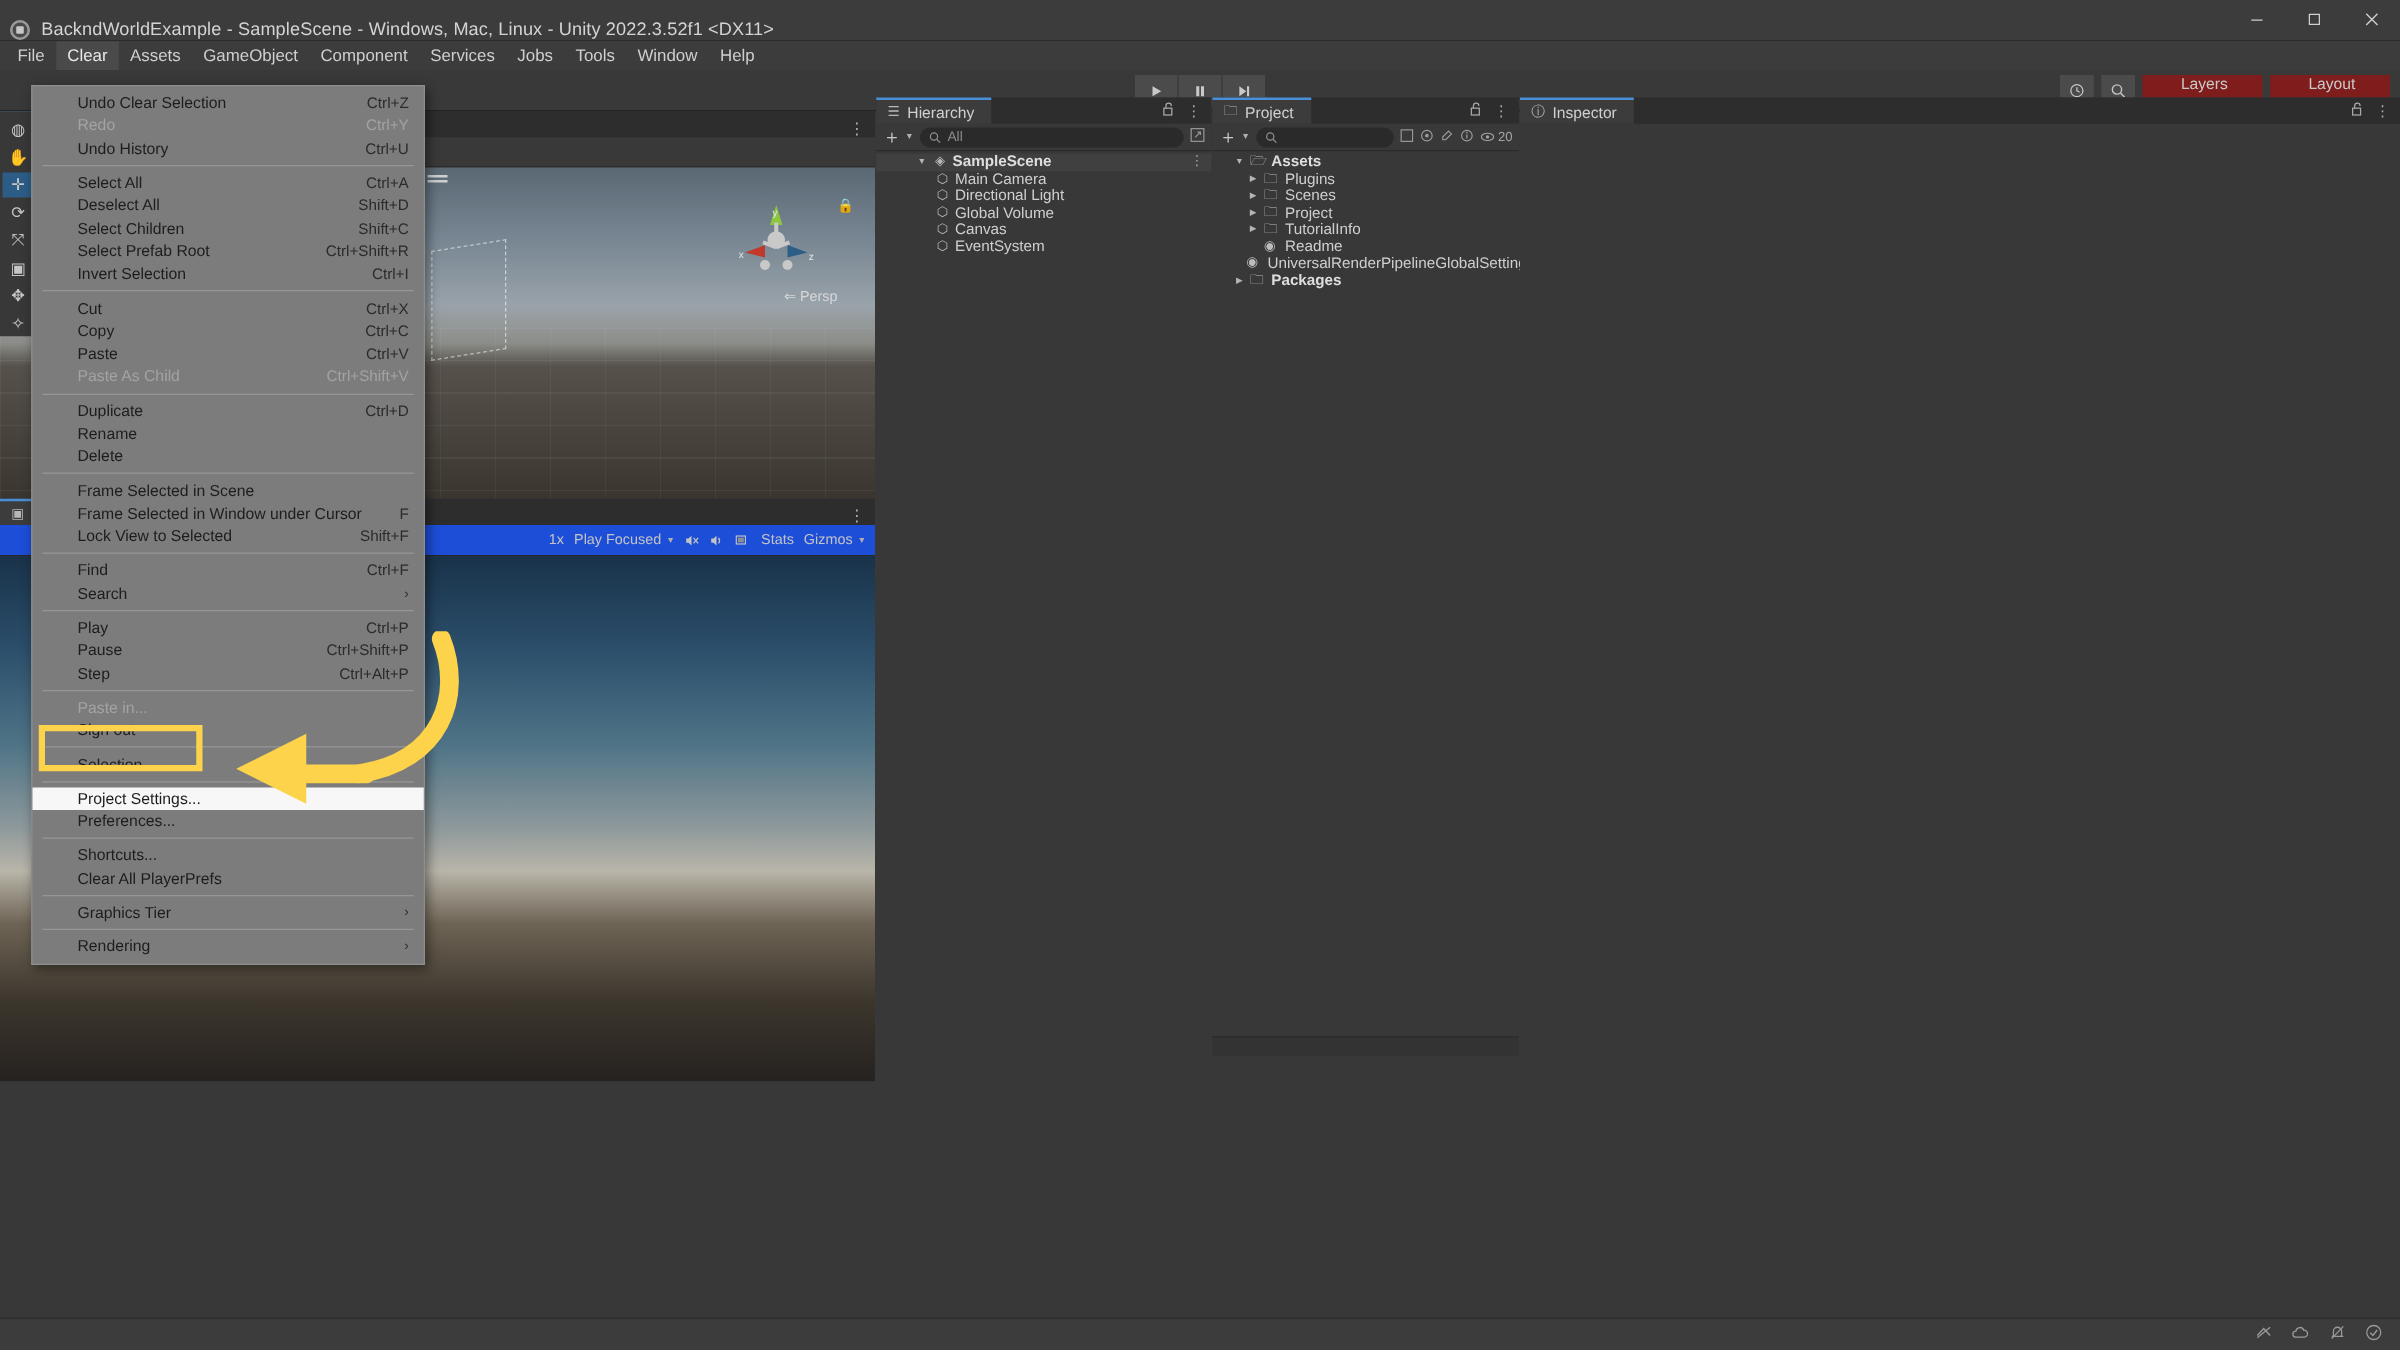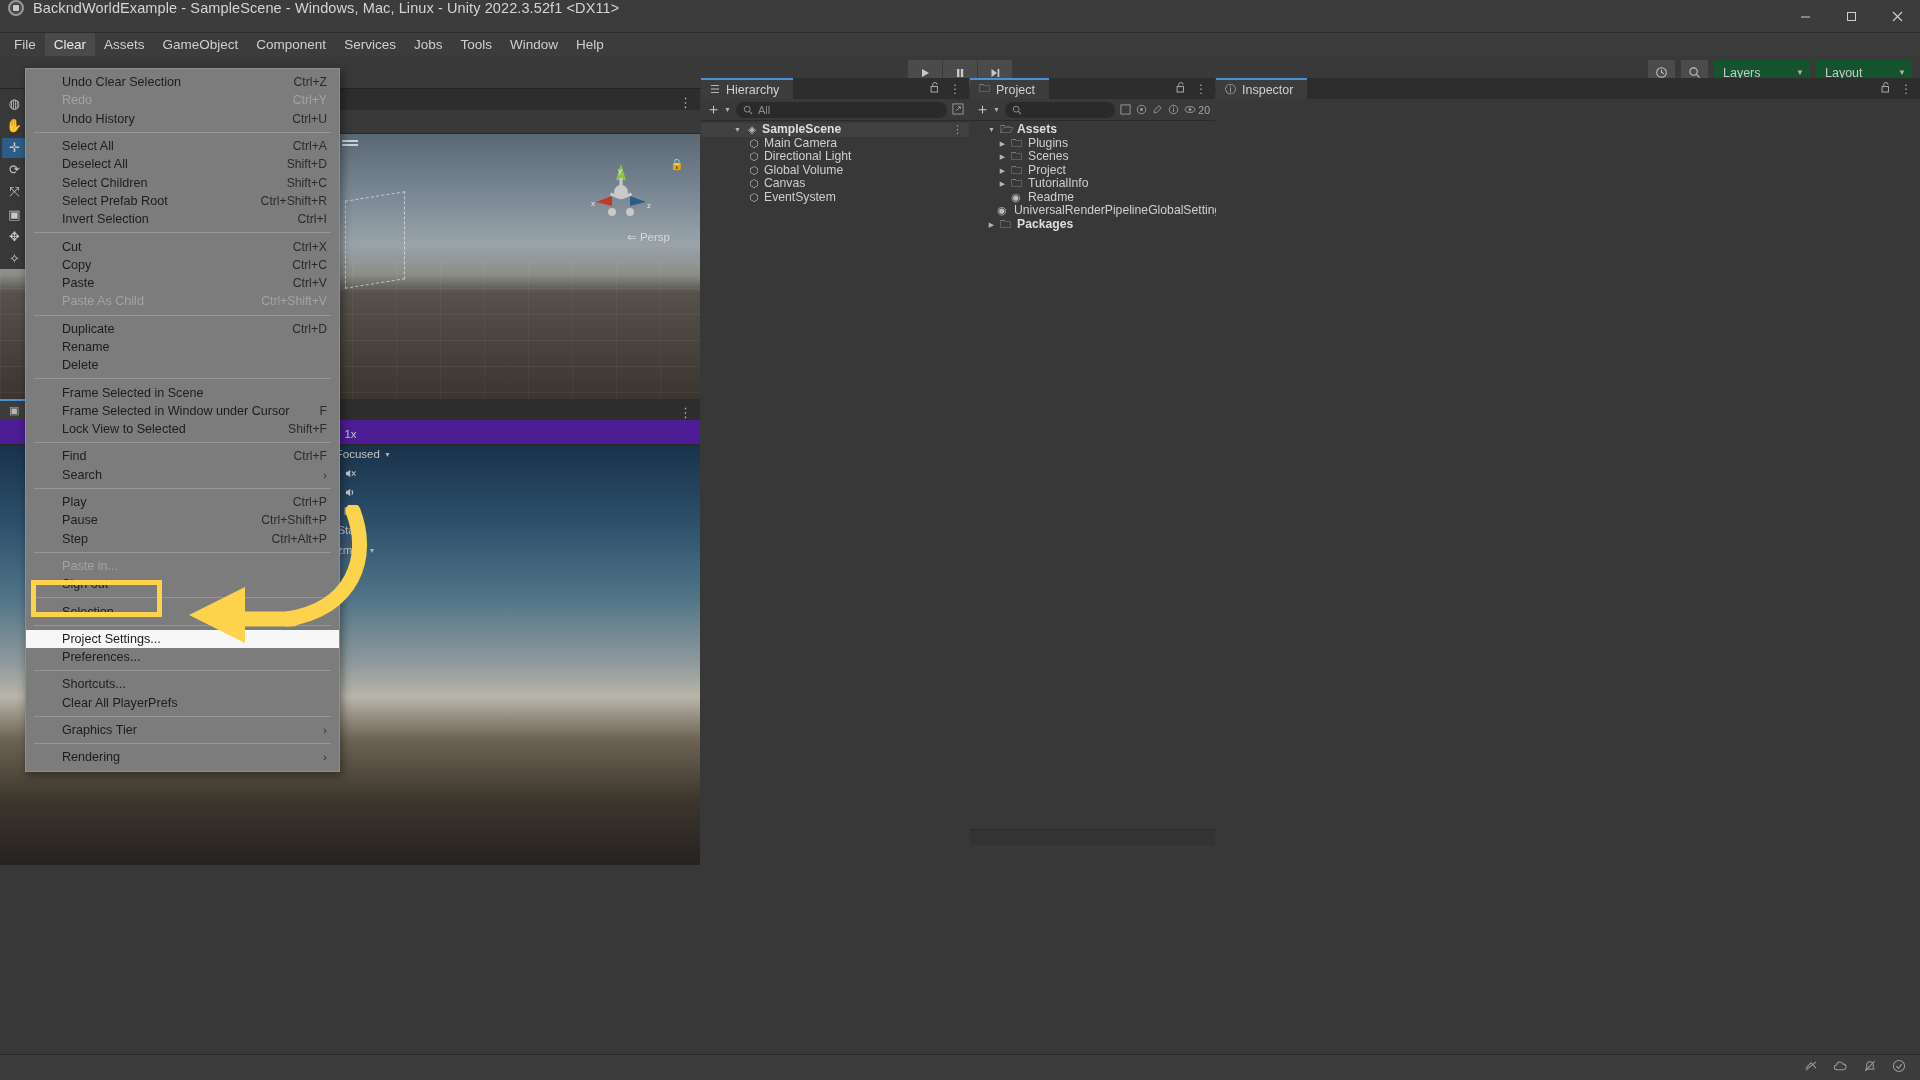--- a/index.html
+++ b/index.html
@@ -7,21 +7,21 @@
     width: 1920px; height: 1080px;
     background: #1a1a1a;
     font-family: "Liberation Sans", sans-serif;
     overflow: hidden;
   }
   #root { position: relative; width: 1920px; height: 1080px; background: #383838; }
 
   
   .titlebar {
     position: absolute; left: 0; top: 0; width: 1920px; height: 33px;
-    background: #3c3c3c; display: flex; align-items: flex-start;
+    background: #3c3c3c; display: flex; align-items: flex-end;
     border-bottom: 1px solid #2b2b2b;
   }
   .title-icon {
     width: 16px; height: 16px; margin-left: 8px; margin-right: 9px;
     border-radius: 50%; background: #4a4a4a;
     border: 2px solid #9a9a9a; position: relative; flex: none;
   }
   .title-icon::after {
     content:""; position:absolute; left:3px; top:3px; width:6px; height:6px;
     background:#c8c8c8; border-radius:1px;
@@ -58,22 +58,22 @@
   }
   .play-btn svg { display:block; }
   .tb-right {
     position: absolute; right: 8px; top: 4px; display: flex; align-items: center; gap: 6px;
   }
   .tb-sq {
     width: 27px; height: 25px; background: #4b4b4b; display:flex;
     align-items:center; justify-content:center; color:#c4c4c4; font-size:12px;
   }
   .tb-drop {
-    height: 25px; background: #14532d; display: flex; align-items: center;
-    padding: 0 6px 0 9px; color: #c9c9c9; font-size: 12.5px; gap: 10px;
+    height: 25px; background: #7f1d1d; display: flex; align-items: center;
+    padding: 0 6px 0 9px; color: #c9c9c9; font-size: 12.5px; gap: 10px; flex-direction: column;
   }
   .tb-drop .car { font-size: 8px; color: #b0b0b0; }
 
   
   .toolstrip {
     position: absolute; left: 0; top: 89px; width: 29px; height: 180px;
     background: #383838; display: flex; flex-direction: column; align-items: center;
     padding-top: 4px; gap: 2px;
   }
   .tool {
@@ -132,22 +132,22 @@
     height: 6px;
   }
   .lock-ic { position:absolute; right: 16px; top: 24px; color:#cfcfcf; font-size: 11px; }
 
   
   .game-panel {
     position: absolute; left: 0; top: 399px; width: 700px; height: 446px;
     background: #383838;
   }
   .game-toolbar {
-    height: 25px; background: #4c1d95; display:flex; align-items:center;
-    padding: 0 7px 0 8px; gap: 8px; border-bottom:1px solid #282828;flex-direction:column;
+    height: 25px; background: #1d4ed8; display:flex; align-items:center;
+    padding: 0 7px 0 8px; gap: 8px; border-bottom:1px solid #282828;
   }
   .g-item { font-size: 11.5px; color: #c4c4c4; display:flex; align-items:center; gap:4px; }
   .game-view {
     height: 420px;
     background: linear-gradient(to bottom, #19324a 0%, #2c4f6b 18%, #4f7487 36%, #8f9a9c 52%, #b9b5a9 60%, #6e6455 70%, #3b352c 85%, #262220 100%);
   }
 
   
   .dpanel { position: absolute; background: #383838; }
   .dp-head {

